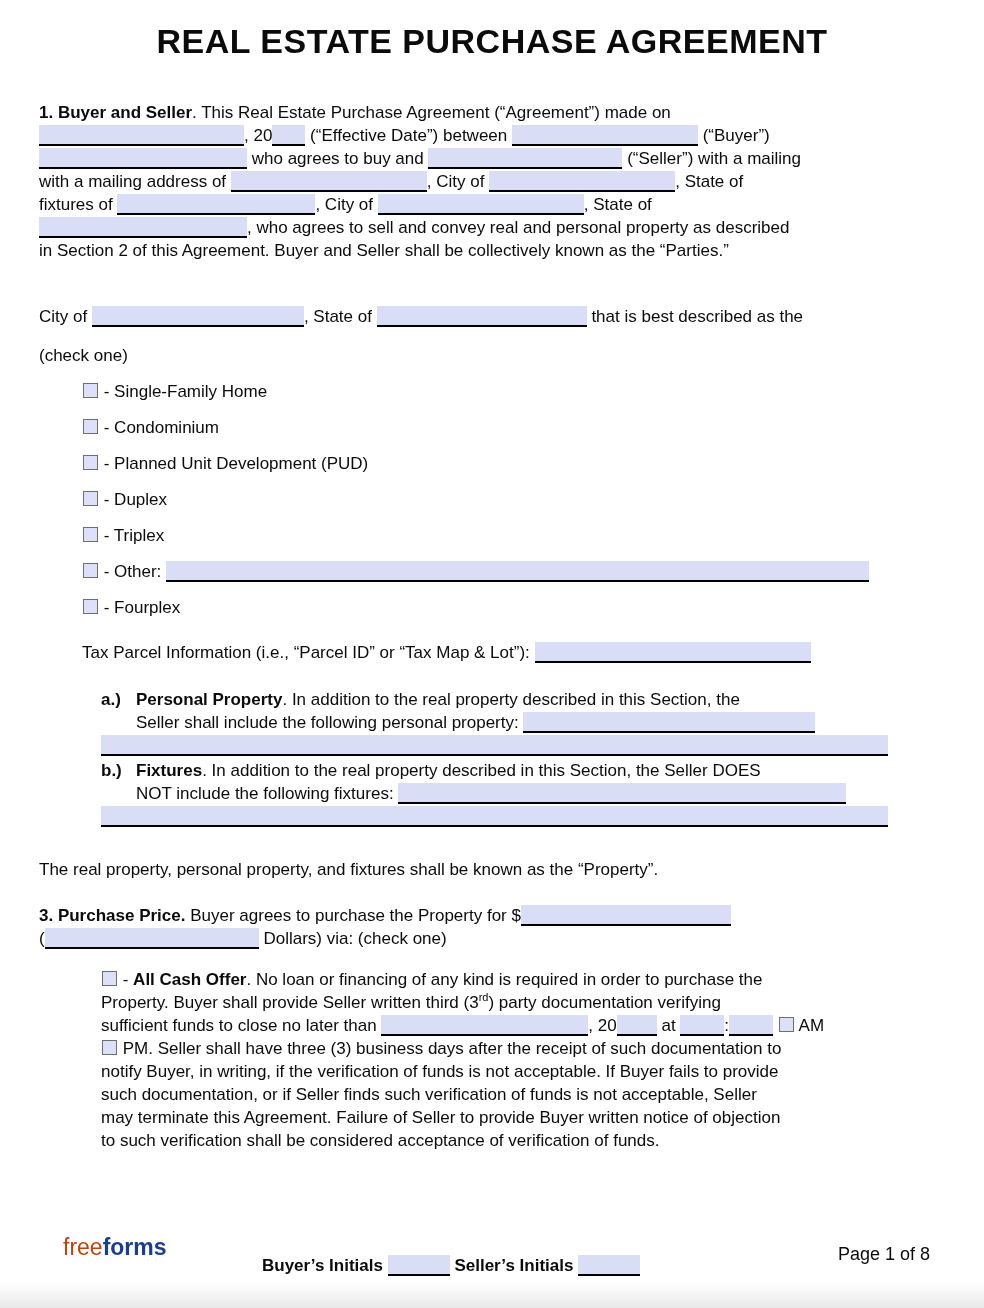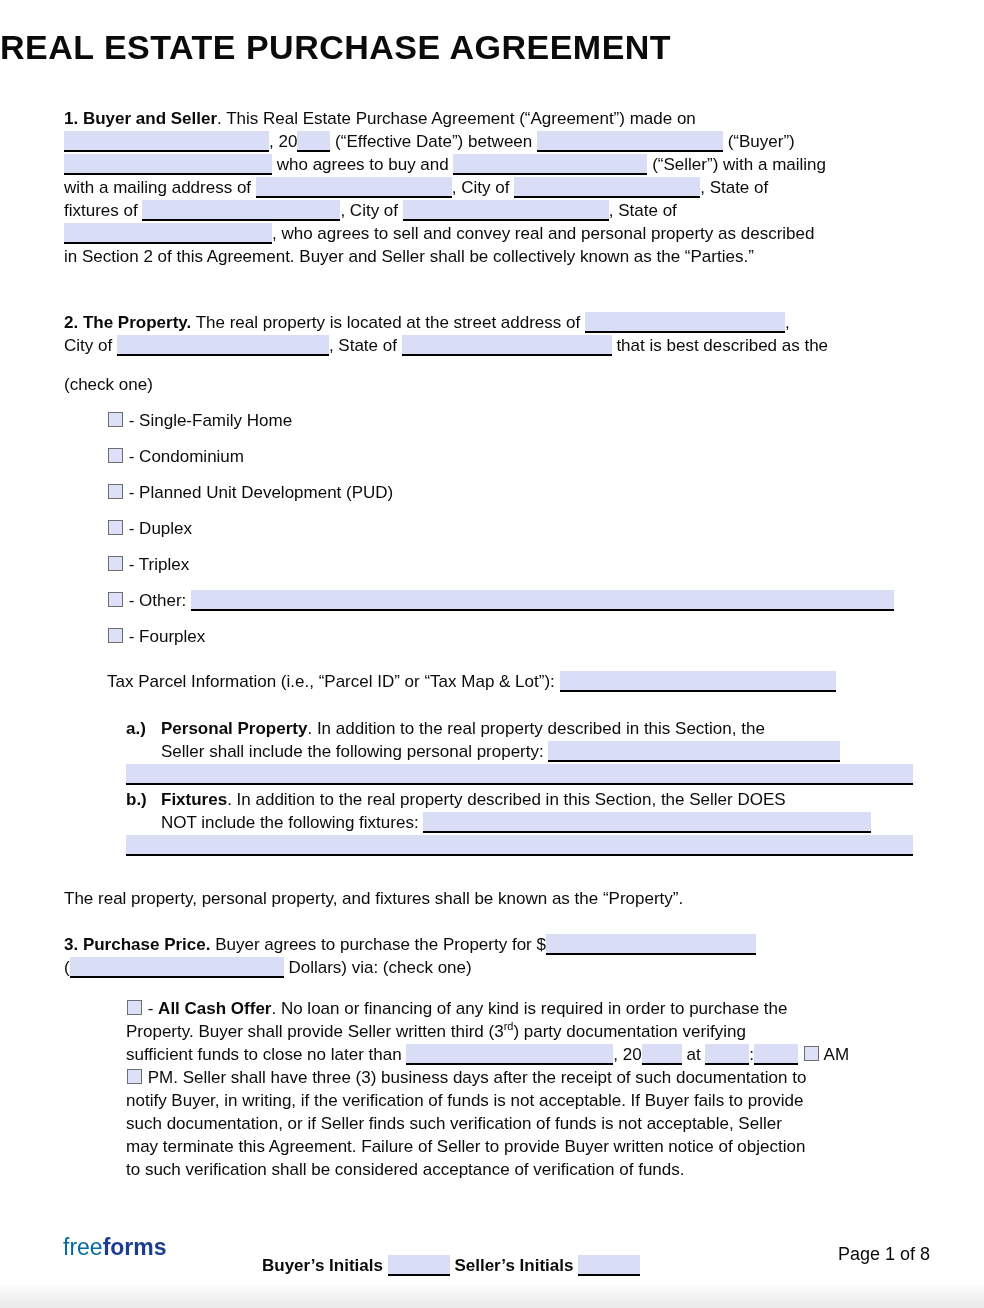--- a/index.html
+++ b/index.html
@@ -1,22 +1,22 @@
 <!DOCTYPE html>
 <html><head>
 <meta charset="utf-8">
 <style>
   html,body{margin:0;padding:0;background:#fff;}
   body{width:984px;height:1308px;position:relative;overflow:hidden;
        font-family:"Liberation Sans","DejaVu Sans",sans-serif;
        font-size:17px;line-height:23px;color:#0b0b0b;}
   .page{position:relative;width:984px;height:1308px;background:#fff;}
-  .content{padding:0 64px;}
-  .title{font-weight:bold;font-size:34px;line-height:40px;
-         margin:0;padding-top:27px;letter-spacing:.5px;}
+  .content{padding:0 39px;}
+  .title{font-weight:bold;font-size:34px;line-height:40px;text-align:center;
+         margin:0;padding-top:21px;letter-spacing:.5px;}
   .ln{white-space:pre-wrap;min-height:23px;}
   .bold{font-weight:bold;}
   sup{font-size:11px;line-height:0;}
   .field{display:inline-block;height:19px;background:#d9ddf6;
          border-bottom:2px solid #000;vertical-align:-5px;}
   .cb{display:inline-block;width:13px;height:13px;background:#dce0f8;
       border:1px solid #6e6e6e;vertical-align:-1px;margin:0 1px;}
   .sec1{margin-top:40px;}
   .sec2{margin-top:43px;}
   .check-one{margin-top:16px;}
@@ -26,21 +26,21 @@
   .tax-line{margin-top:22px;margin-left:43px;}
   .lettered{margin-top:24px;margin-left:62px;position:relative;padding-left:35px;}
   .lettered .item-label{position:absolute;left:0;top:0;font-weight:bold;}
   .fullrow{margin-left:62px;}
   .fullrow .ln{min-height:22px;}
   .lettered.second{margin-top:2px;}
   .known-line{margin-top:30px;}
   .sec3{margin-top:23px;}
   .cash{margin-top:18px;margin-left:62px;}
   .footer-logo{position:absolute;left:63px;top:1233px;font-size:23px;line-height:28px;}
-  .logo-free{color:#0369a1;font-weight:400;}
+  .logo-free{color:#c2410c;font-weight:400;}
   .logo-forms{color:#1b3d91;font-weight:700;}
   .footer-initials{position:absolute;left:262px;top:1254px;font-size:17px;}
   .footer-page{position:absolute;right:54px;top:1243px;font-size:18px;}
   .bottom-band{position:absolute;left:0;bottom:0;width:100%;height:26px;
                background:linear-gradient(#ffffff,#e9e9e9);}
 </style>
 </head>
 <body>
 
 <div class="page">
@@ -52,21 +52,20 @@
         <div class="ln"><span class="bold">1. Buyer and Seller</span><span>. This Real Estate Purchase Agreement (“Agreement”) made on</span></div>
         <div class="ln"><span class="field" style="width: 205px;"></span><span>, 20</span><span class="field" style="width: 33px;"></span><span> (“Effective Date”) between </span><span class="field" style="width: 186px;"></span><span> (“Buyer”)</span></div>
         <div class="ln"><span class="field" style="width: 208px;"></span><span> who agrees to buy and </span><span class="field" style="width: 194px;"></span><span> (“Seller”) with a mailing</span></div>
         <div class="ln"><span>with a mailing address of </span><span class="field" style="width: 196px;"></span><span>, City of </span><span class="field" style="width: 186px;"></span><span>, State of</span></div>
         <div class="ln"><span>fixtures of </span><span class="field" style="width: 198px;"></span><span>, City of </span><span class="field" style="width: 206px;"></span><span>, State of</span></div>
         <div class="ln"><span class="field" style="width: 208px;"></span><span>, who agrees to sell and convey real and personal property as described</span></div>
         <div class="ln"><span>in Section 2 of this Agreement. Buyer and Seller shall be collectively known as the “Parties.”</span></div>
       </div>
 
     <div class="sec2">
-        <div class="ln"><span class="bold">2. The Property.</span><span> The real property is located at the street address of </span><span class="field" style="width: 200px;"></span><span>,</span></div>
         <div class="ln"><span>City of </span><span class="field" style="width: 212px;"></span><span>, State of </span><span class="field" style="width: 210px;"></span><span> that is best described as the</span></div>
       </div>
 
     <div class="check-one">(check one)</div>
 
     <div class="options">
         <div class="ln"><span class="cb"></span><span> - Single-Family Home</span></div>
         <div class="ln"><span class="cb"></span><span> - Condominium</span></div>
         <div class="ln"><span class="cb"></span><span> - Planned Unit Development (PUD)</span></div>
         <div class="ln"><span class="cb"></span><span> - Duplex</span></div>

